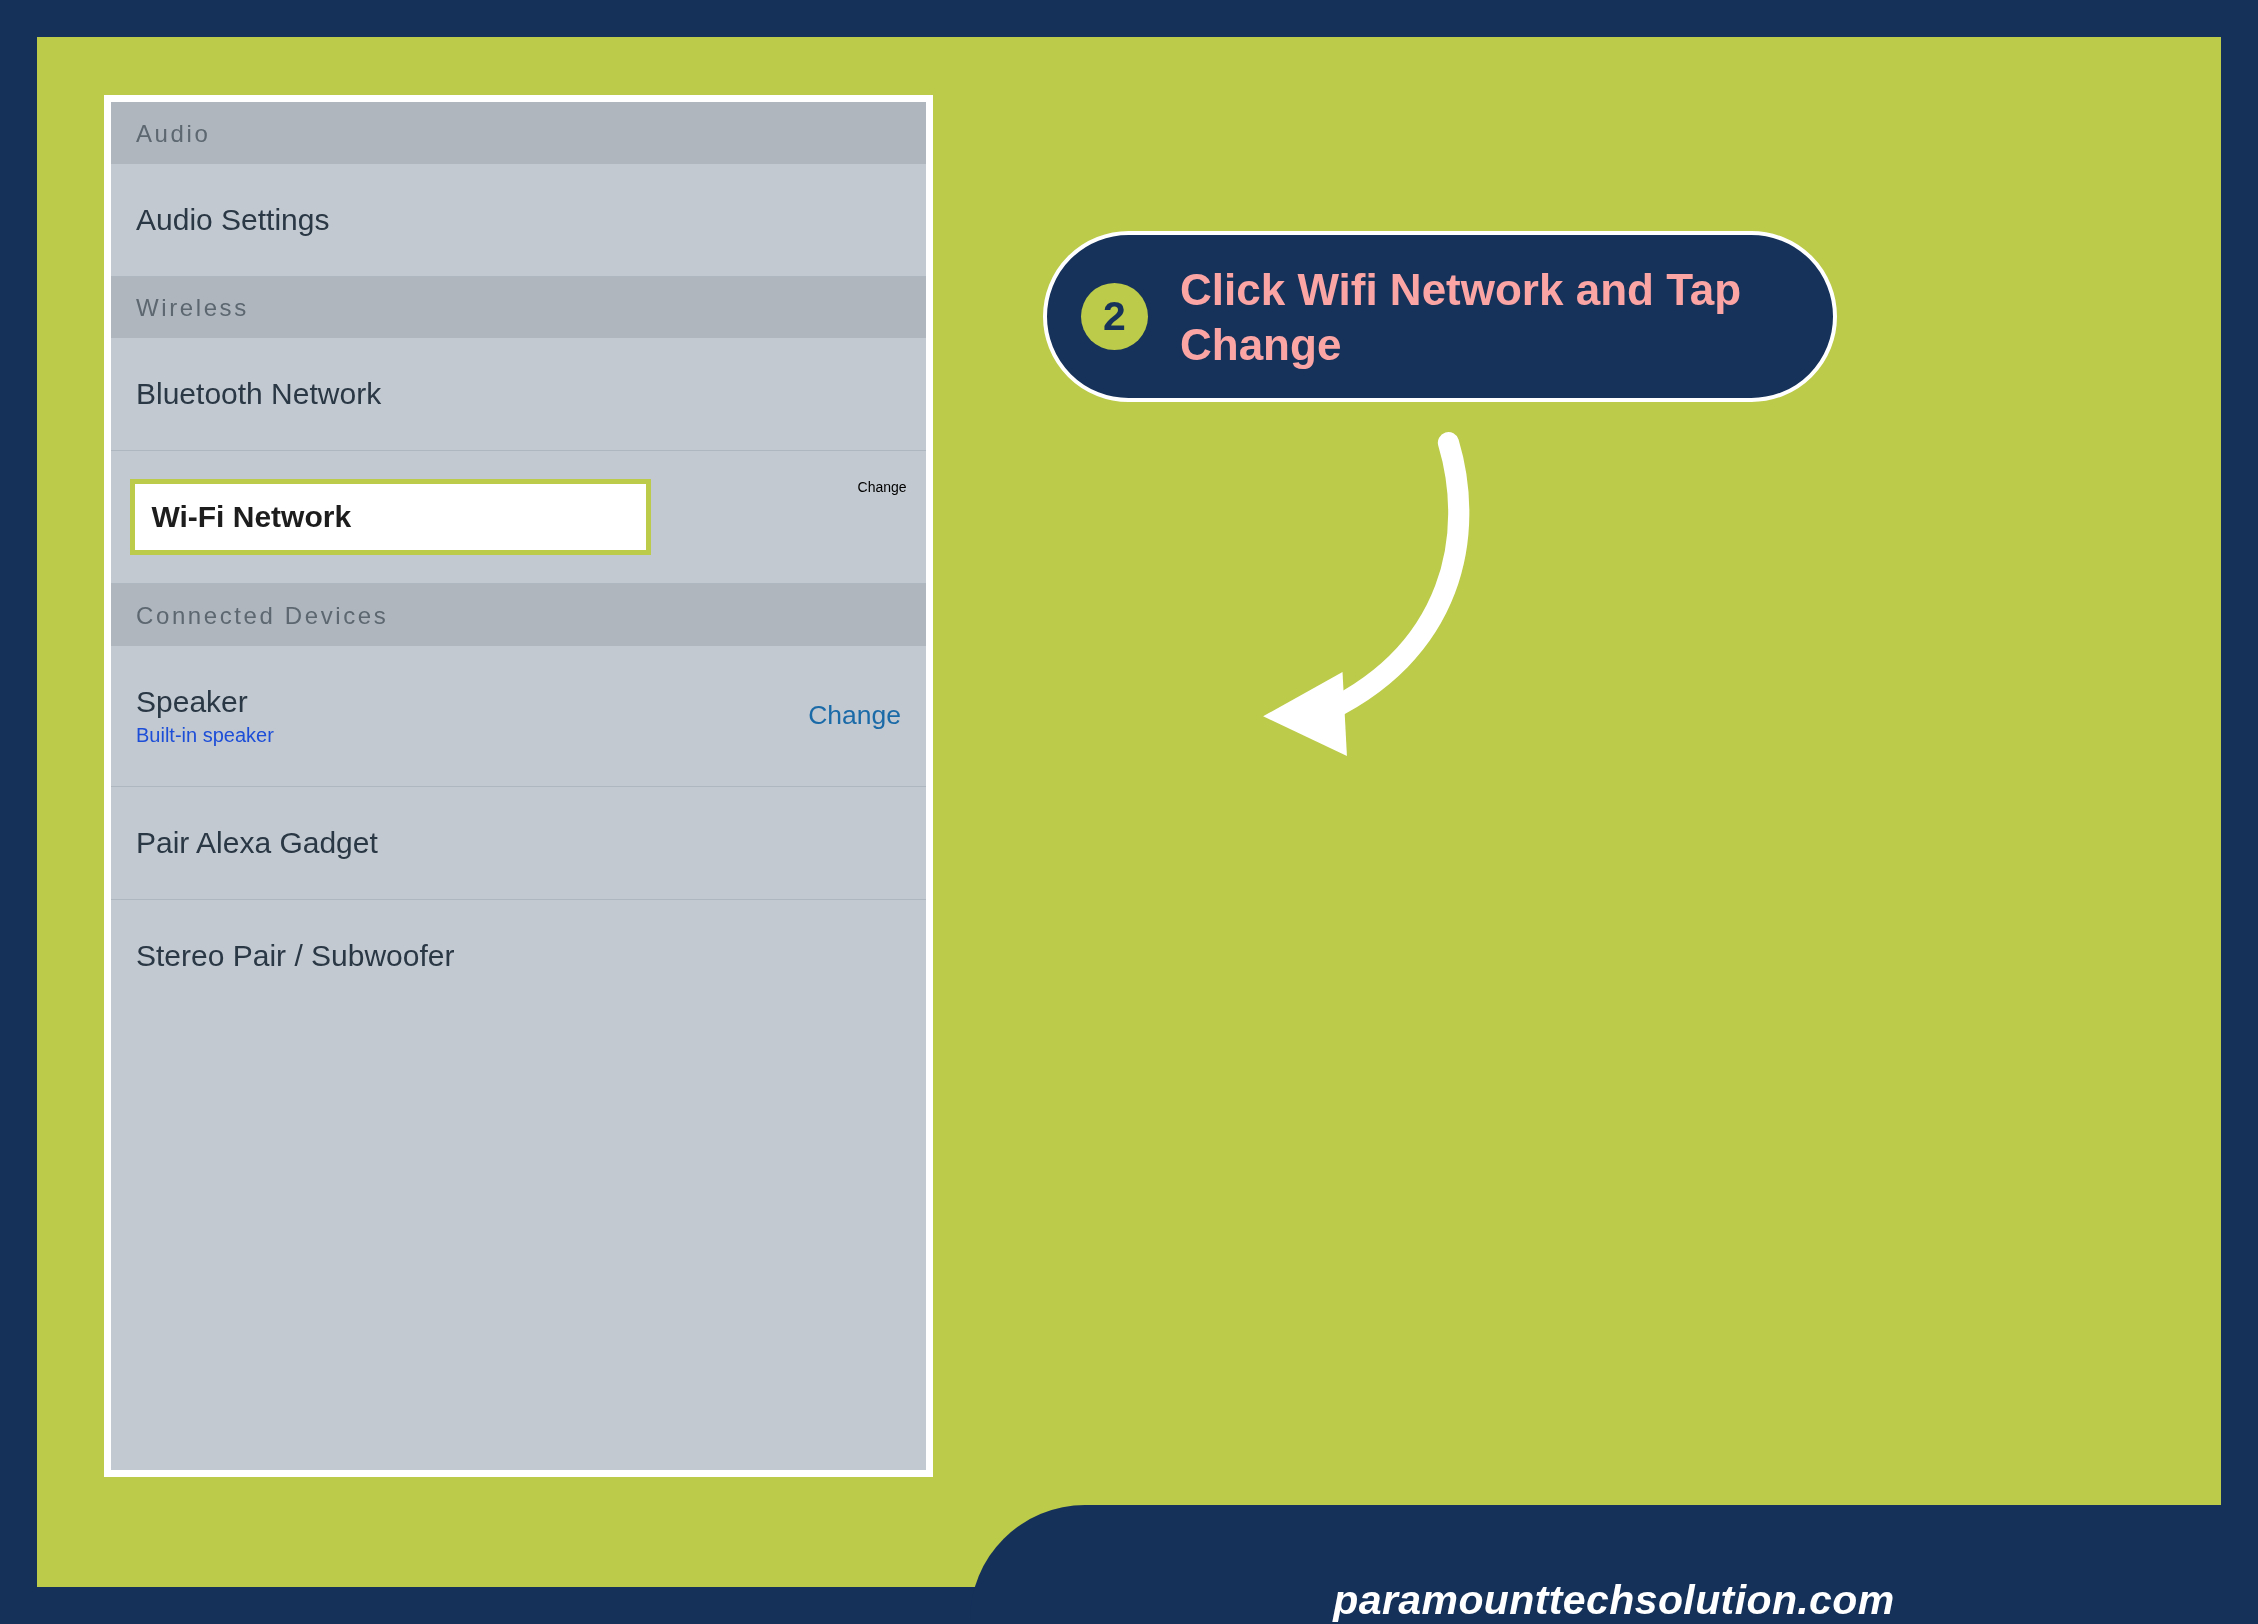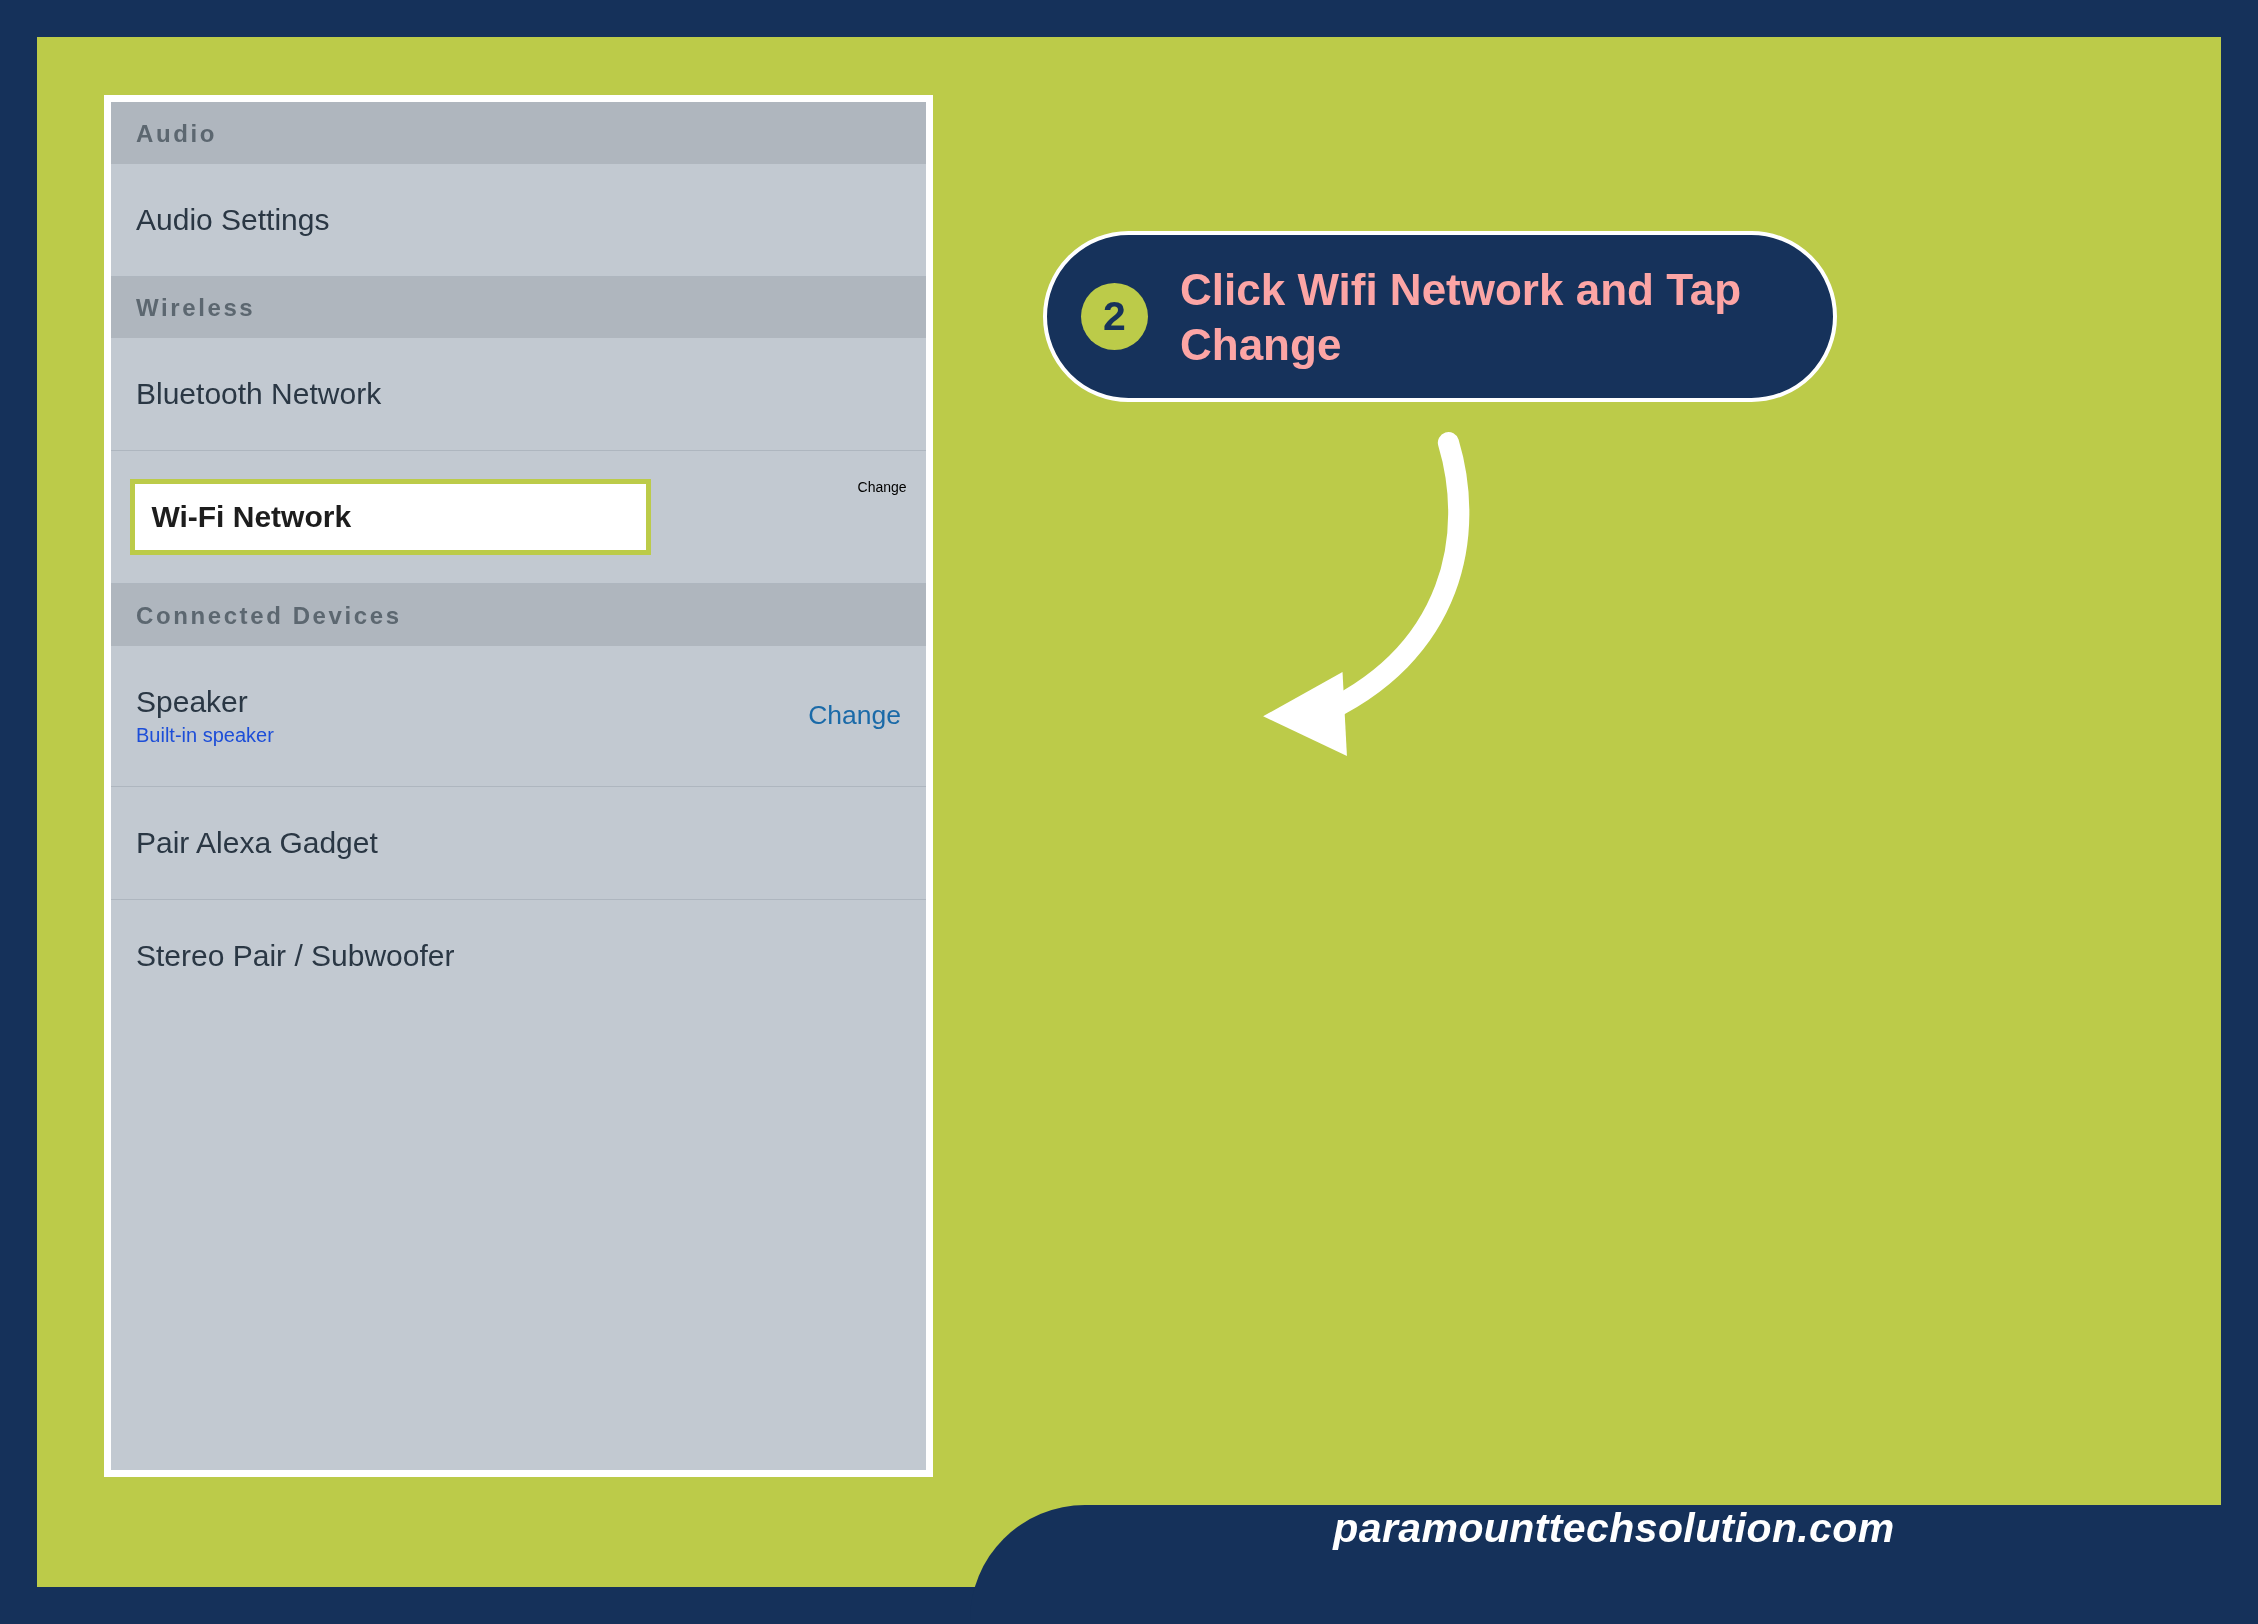--- a/index.html
+++ b/index.html
@@ -30,21 +30,21 @@
     width: 829px;
     height: 1382px;
     background: #c2c9d1;
     border: 7px solid #ffffff;
     overflow: hidden;
   }
   .section-header {
     background: #afb6be;
     padding: 17.6px 25px 16px 25px;
     font-size: 24px;
-    font-weight: 700;
+    font-weight: 400;
     letter-spacing: 2.6px;
     color: #5c6770;
   }
   .row {
     padding: 39px 25px;
     display: flex;
     align-items: center;
     justify-content: space-between;
     border-bottom: 0.9px solid #aeb6bf;
   }
@@ -136,21 +136,21 @@
   
   .footer-ribbon {
     position: absolute;
     right: -37px;
     bottom: -37px;
     width: 1288px;
     height: 119px;
     background: #15315a;
     border-top-left-radius: 115px;
     display: flex;
-    align-items: flex-start;
+    align-items: flex-end;
     justify-content: center;
   }
   .footer-ribbon .txt {
     color: #ffffff;
     font-size: 41px;
     font-weight: 700;
     font-style: italic;
     font-family: "Trebuchet MS", "Segoe UI", sans-serif;
     letter-spacing: 0.4px;
   }

